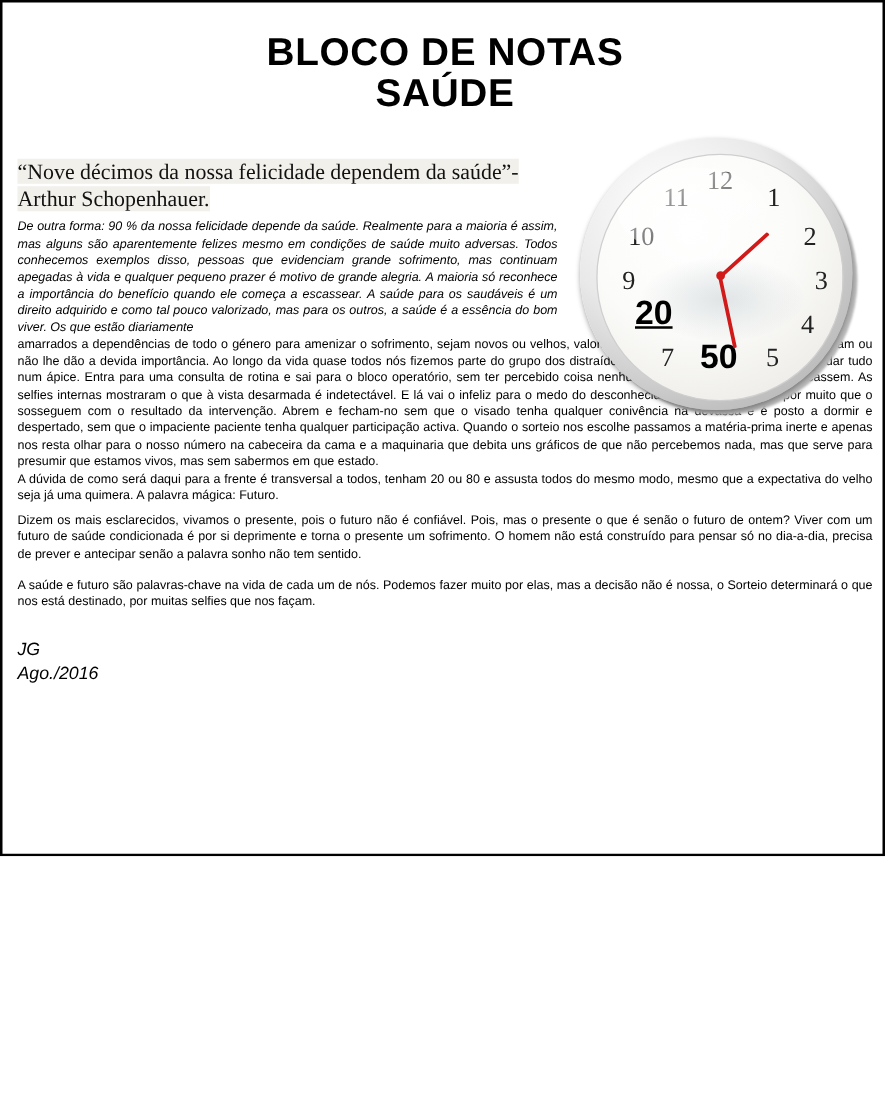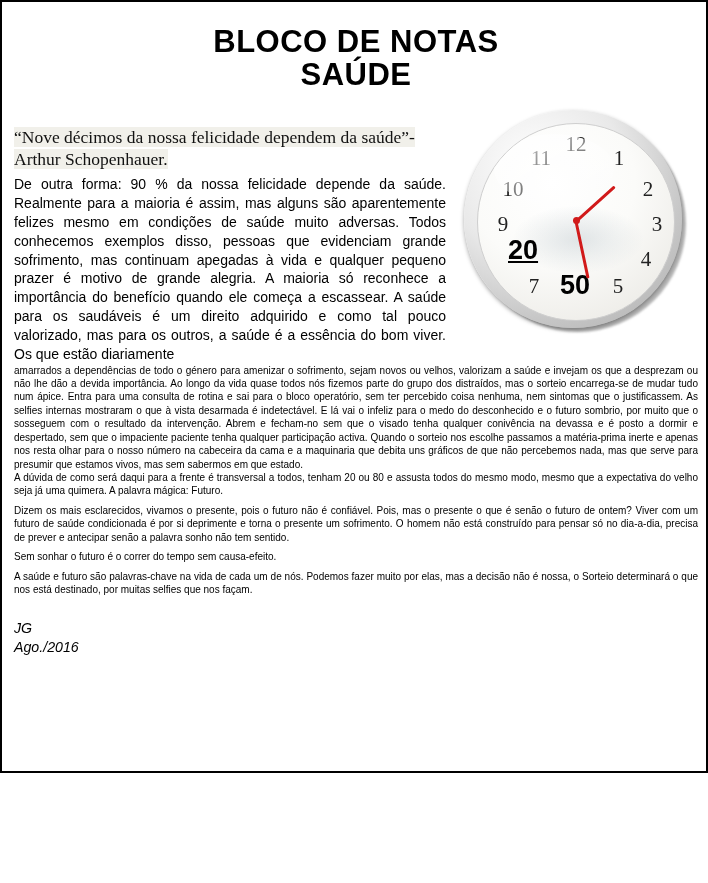--- a/index.html
+++ b/index.html
@@ -7,21 +7,21 @@
     padding: 0;
     background: #ffffff;
   }
   body {
     font-family: "Liberation Sans", sans-serif;
     color: #000;
   }
   .page {
     position: relative;
     width: 708px;
-    height: 773px;
+    height: 685px;
     box-sizing: border-box;
     background: #ffffff;
     border: 2px solid #000;
     overflow: hidden;
   }
   .inner {
     position: absolute;
     left: 12px;
     top: 10px;
     width: 684px;
@@ -46,24 +46,25 @@
     background: #f1f0ea;
     display: inline;
     color: #111;
   }
   .quote-wrap {
     margin-top: 34px;
     width: 432px;
   }
   .body-col {
     width: 432px;
-    font-size: 14px;
+    font-size: 10px;
     line-height: 1.345;
     text-align: justify;
     margin-top: 4px;
+    font-style: italic;
   }
   .body-full {
     width: 684px;
     font-size: 10px;
     line-height: 1.345;
     text-align: justify;
   }
   .body-full p, .body-col p {
     margin: 0 0 0 0;
   }
@@ -214,21 +215,20 @@
     <div class="body-col">
       <p>De outra forma: 90 % da nossa felicidade depende da saúde. Realmente para a maioria é assim, mas alguns são aparentemente felizes mesmo em condições de saúde muito adversas. Todos conhecemos exemplos disso, pessoas que evidenciam grande sofrimento, mas continuam apegadas à vida e qualquer pequeno prazer é motivo de grande alegria. A maioria só reconhece a importância do benefício quando ele começa a escassear. A saúde para os saudáveis é um direito adquirido e como tal pouco valorizado, mas para os outros, a saúde é a essência do bom viver. Os que estão diariamente</p>
     </div>
 
     <div class="body-full">
       <p>amarrados a dependências de todo o género para amenizar o sofrimento, sejam novos ou velhos, valorizam a saúde e invejam os que a desprezam ou não lhe dão a devida importância. Ao longo da vida quase todos nós fizemos parte do grupo dos distraídos, mas o sorteio encarrega-se de mudar tudo num ápice. Entra para uma consulta de rotina e sai para o bloco operatório, sem ter percebido coisa nenhuma, nem sintomas que o justificassem. As selfies internas mostraram o que à vista desarmada é indetectável. E lá vai o infeliz para o medo do desconhecido e o futuro sombrio, por muito que o sosseguem com o resultado da intervenção. Abrem e fecham-no sem que o visado tenha qualquer conivência na devassa e é posto a dormir e despertado, sem que o impaciente paciente tenha qualquer participação activa. Quando o sorteio nos escolhe passamos a matéria-prima inerte e apenas nos resta olhar para o nosso número na cabeceira da cama e a maquinaria que debita uns gráficos de que não percebemos nada, mas que serve para presumir que estamos vivos, mas sem sabermos em que estado.</p>
       <p>A dúvida de como será daqui para a frente é transversal a todos, tenham 20 ou 80 e assusta todos do mesmo modo, mesmo que a expectativa do velho seja já uma quimera. A palavra mágica: Futuro.</p>
       <div class="gap"></div>
       <p>Dizem os mais esclarecidos, vivamos o presente, pois o futuro não é confiável. Pois, mas o presente o que é senão o futuro de ontem? Viver com um futuro de saúde condicionada é por si deprimente e torna o presente um sofrimento. O homem não está construído para pensar só no dia-a-dia, precisa de prever e antecipar senão a palavra sonho não tem sentido.</p>
       <div class="gap"></div>
-      <p>Sem sonhar o futuro é o correr do tempo sem causa-efeito.</p>
       <div class="gap"></div>
       <p>A saúde e futuro são palavras-chave na vida de cada um de nós. Podemos fazer muito por elas, mas a decisão não é nossa, o Sorteio determinará o que nos está destinado, por muitas selfies que nos façam.</p>
     </div>
 
     <div class="sig">
       <div>JG</div>
       <div>Ago./2016</div>
     </div>
 
   </div>

